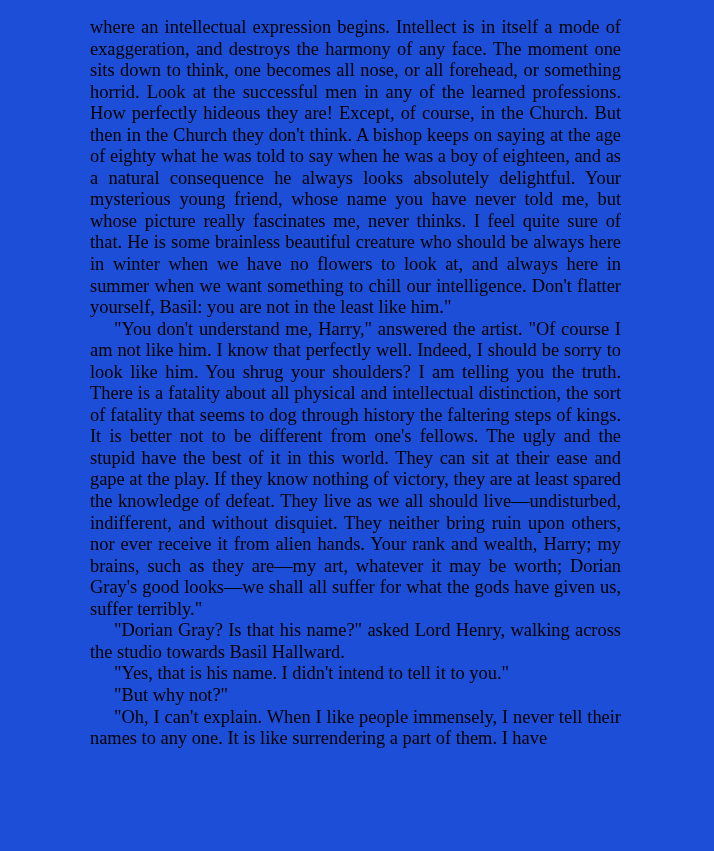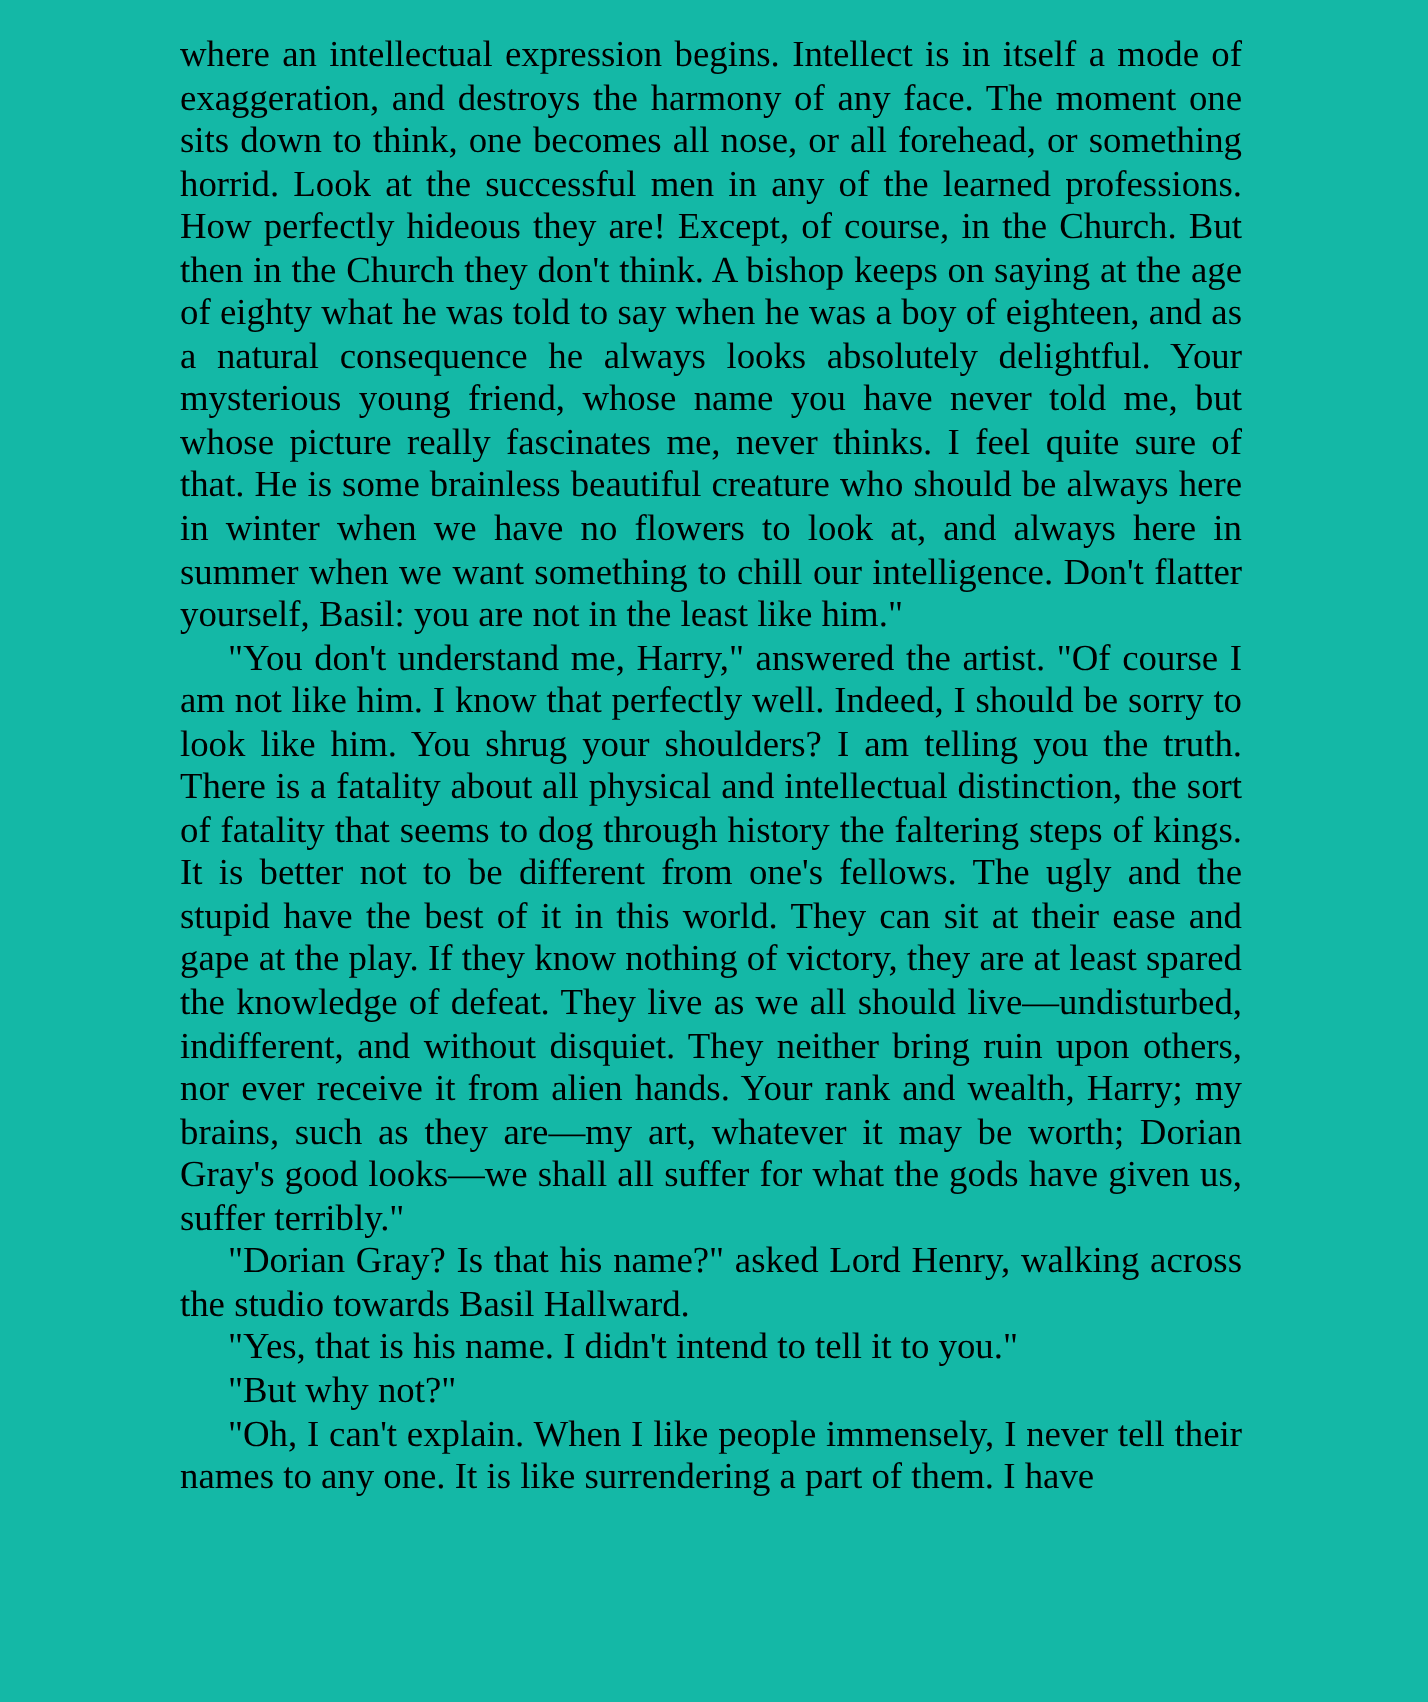--- a/index.html
+++ b/index.html
@@ -12,21 +12,21 @@
     width: 714px;
     height: 851px;
     overflow: hidden;
     font-family: "Liberation Serif", "DejaVu Serif", serif;
     color: #000000;
   }
   .page {
     position: relative;
     width: 714px;
     height: 851px;
-    background: #14b8a6;
+    background: #1d4ed8;
     box-sizing: border-box;
   }
   .text-column {
     position: absolute;
     left: 90px;
     top: 17px;
     width: 531px;
     font-size: 18.4px;
     line-height: 21.55px;
     text-align: justify;

